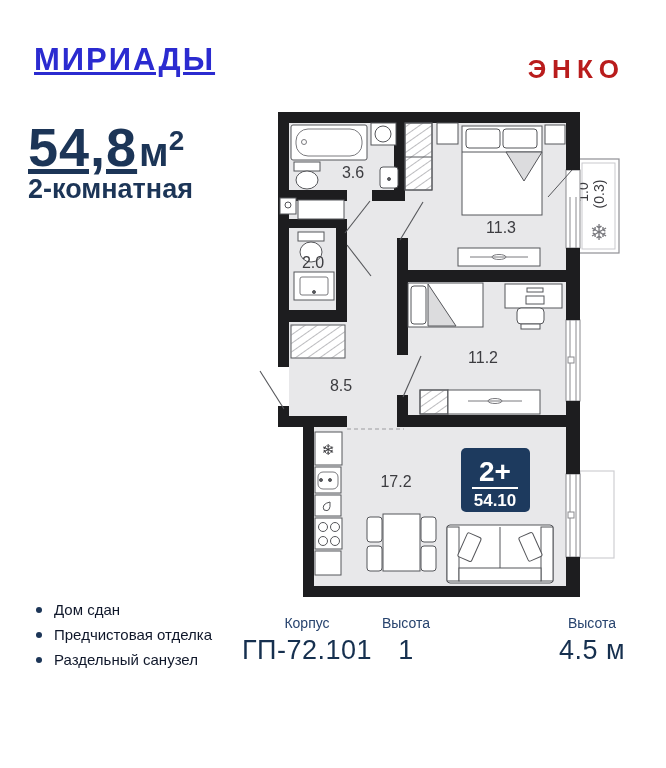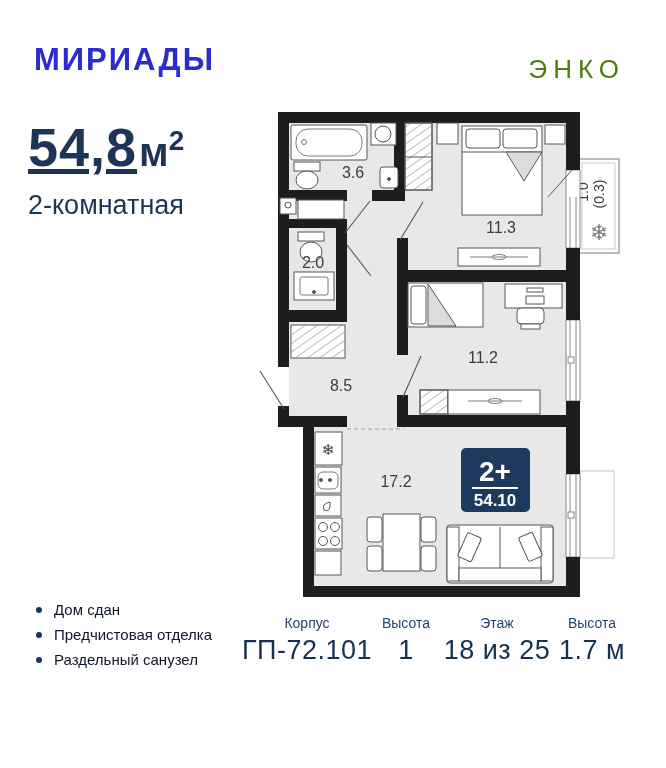--- a/index.html
+++ b/index.html
@@ -1,26 +1,26 @@
 <!DOCTYPE html>
 <html><head>
 <meta charset="utf-8">
 <style>
   html,body{margin:0;padding:0;background:#ffffff;}
   .page{position:relative;width:666px;height:768px;background:#ffffff;overflow:hidden;
         font-family:"Liberation Sans","DejaVu Sans",sans-serif;color:#1c3557;}
   .brand{position:absolute;left:34px;top:42px;font-size:31px;font-weight:700;
-         color:#2b2bd0;letter-spacing:2px;}
-  .developer{position:absolute;right:41px;top:54px;font-size:26px;font-weight:400;
-         color:#4d7c0f;letter-spacing:6px;}
+         color:#2b2bd0;letter-spacing:2px;text-decoration:underline;}
+  .developer{position:absolute;right:41px;top:54px;font-size:26px;font-weight:700;
+         color:#b91c1c;letter-spacing:6px;}
   .area{position:absolute;left:28px;top:120px;font-weight:700;color:#1c3557;line-height:1;}
   .area .num{font-size:54px;letter-spacing:1px;text-decoration:underline;}
   .area .unit{font-size:40px;font-weight:600;margin-left:2px;}
   .area sup{font-size:28px;font-weight:600;position:relative;top:-2px;}
-  .room-type{position:absolute;left:28px;top:190px;font-size:27px;font-weight:400;color:#1c3557;}
+  .room-type{position:absolute;left:28px;top:174px;font-size:27px;font-weight:700;color:#1c3557;}
   .plan-wrap{position:absolute;left:250px;top:95px;width:380px;height:530px;}
   .features{position:absolute;left:36px;top:597px;list-style:none;margin:0;padding:0;}
   .features li{display:flex;align-items:center;height:25px;font-size:15px;color:#0f172a;}
   .features .dot{width:6px;height:6px;border-radius:50%;background:#1c3557;margin-right:12px;flex:0 0 auto;}
   .details{position:absolute;left:0;top:615px;width:666px;height:70px;margin-left:6px;}
   .detail{position:absolute;transform:translateX(-50%);text-align:center;white-space:nowrap;}
   .detail .lbl{font-size:14px;color:#27436e;margin-bottom:4px;}
   .detail .val{font-size:27px;font-weight:400;color:#16304f;letter-spacing:0.5px;}
   svg text{font-family:"Liberation Sans","DejaVu Sans",sans-serif;}
   .room-label{font-size:16px;fill:#3c3c40;}
@@ -259,23 +259,19 @@
 
   <div class="details">
     <div class="detail" style="left:301px">
       <div class="lbl">Корпус</div>
       <div class="val">ГП-72.101</div>
     </div>
     <div class="detail" style="left:400px">
       <div class="lbl">Высота</div>
       <div class="val">1</div>
     </div>
-    <div class="detail" style="left:491px">
-      <div class="lbl">Этаж</div>
-      <div class="val">18 из 25</div>
-    </div>
     <div class="detail" style="left:586px">
       <div class="lbl">Высота</div>
-      <div class="val">1.7 м</div>
+      <div class="val">4.5 м</div>
     </div>
   </div>
 
 </div>
 
 </body></html>

